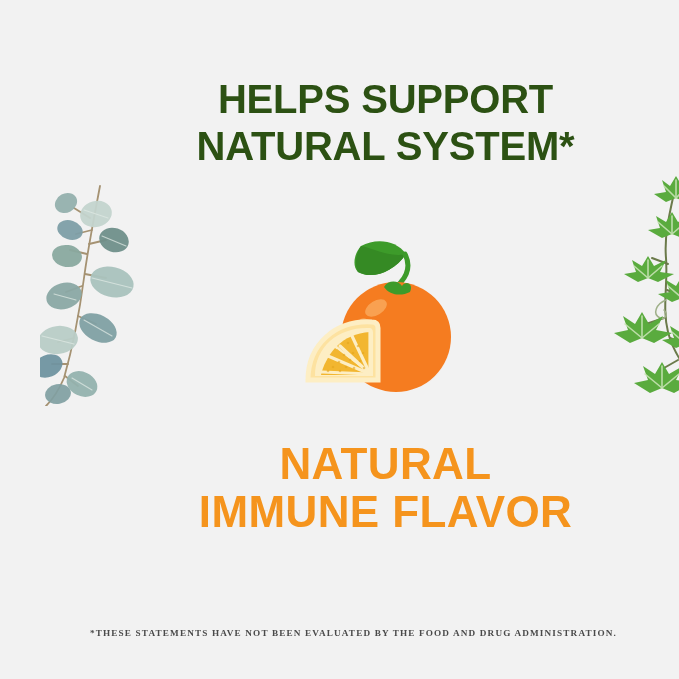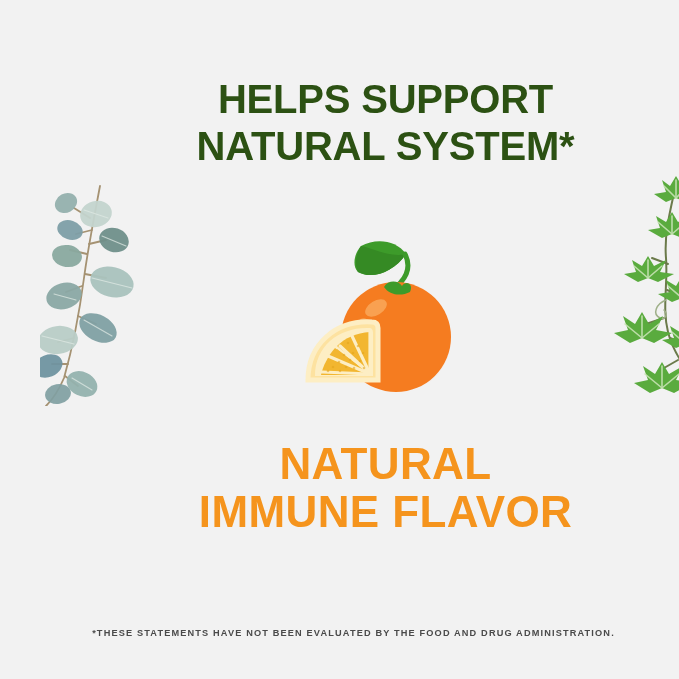--- a/index.html
+++ b/index.html
@@ -61,21 +61,21 @@
   }
 
   
   .disclaimer {
     position: absolute;
     left: 0;
     top: 626px;
     width: 615px;
     text-align: center;
     color: #4a4a4a;
-    font-family: Liberation Sans, sans-serif;
+    font-family: Liberation Serif, serif;
     font-weight: bold;
     font-size: 9.2px;
     line-height: 15px;
     letter-spacing: 1.15px;
   }
   .disclaimer .ln {
     display: block;
     white-space: nowrap;
   }
 

